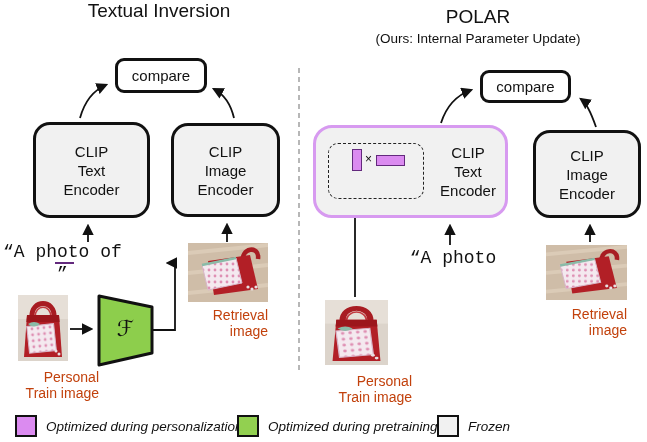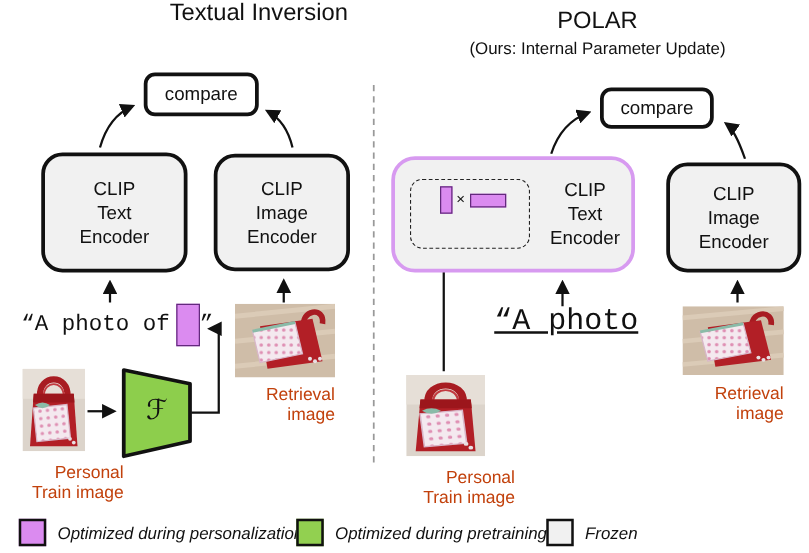--- a/index.html
+++ b/index.html
@@ -24,21 +24,21 @@
     position:absolute;background:#f1f1f1;border:3.5px solid #d79af0;border-radius:19px;
     box-sizing:border-box;
   }
   .dashed-box{
     position:absolute;border:1.6px dashed #222;border-radius:10px;box-sizing:border-box;
   }
   .p-rect{position:absolute;background:#db8bf0;border:1.5px solid #63297d;box-sizing:border-box;}
   .mono{font-family:"Liberation Mono","DejaVu Sans Mono",monospace;}
   .prompt-left{display:flex;align-items:center;font-size:18px;color:#111;}
   .prompt-left .tok{width:19px;height:34px;background:#db8bf0;border:1.5px solid #63297d;margin-left:5px;box-sizing:border-box;}
-  .prompt-right{font-size:24px;line-height:22px;text-align:center;color:#111;text-decoration:underline;}
+  .prompt-right{font-size:18px;line-height:22px;text-align:center;color:#111;}
   .vstar{color:#f5318e;font-weight:bold;}
   .gray-label{font-size:14px;line-height:16px;text-align:right;color:#c2410c;}
   .script-f{
     font-family:"DejaVu Serif","DejaVu Sans",serif;font-style:italic;font-size:22px;
     text-align:center;color:#111;
   }
   .legend-item{position:absolute;display:flex;align-items:center;gap:9px;height:20px;}
   .legend-swatch{width:18px;height:18px;border:2.5px solid #111;box-sizing:content-box;flex:none;}
   .legend-label{font-size:13.5px;font-style:italic;color:#111;white-space:nowrap;}
   .img-frame{position:absolute;display:block;}
@@ -101,39 +101,39 @@
       <path d="M 153 330 L 175 330 L 175 263 L 168 263" marker-end="url(#ah)"></path>
 
       <path d="M 441 123 Q 449 98 471 90" marker-end="url(#ah)"></path>
       <path d="M 596 127 Q 588 104 581 99" marker-end="url(#ah)"></path>
       <path d="M 355 297 L 355 206" marker-end="url(#ah)"></path>
       <path d="M 450 245 L 450 226" marker-end="url(#ah)"></path>
       <path d="M 590 242 L 590 226" marker-end="url(#ah)"></path>
     </g>
   </svg>
 
-  <div class="abs panel-title" style="left:0;top:8;width:318px;padding-left:48px;">Textual Inversion</div>
+  <div class="abs panel-title" style="left:0;top:8;width:318px;">Textual Inversion</div>
 
   <div class="compare-box" style="left:115px;top:58px;width:92px;height:35px;">
     <span>compare</span>
   </div>
 
   <div class="enc-box" style="left:33px;top:122px;width:117px;height:96px;">
     <span>CLIP</span>
     <span>Text</span>
     <span>Encoder</span>
   </div>
 
   <div class="enc-box" style="left:171px;top:123px;width:109px;height:94px;">
     <span>CLIP</span>
     <span>Image</span>
     <span>Encoder</span>
   </div>
 
-  <div class="abs prompt-left mono" style="left:17px;top:242px;height:36px;">
+  <div class="abs prompt-left mono" style="left:3px;top:242px;height:36px;flex-direction:column;">
     <span>“A photo of</span>
     <span class="tok"></span>
     <span>”</span>
   </div>
 
   <svg class="img-frame" style="left:18px;top:295px;" width="50" height="66" viewBox="0 0 50 66">
       <use href="#bagU"></use>
     </svg>
   <div class="abs gray-label" style="left:-13px;top:369px;width:112px;">
     <div>Personal</div>

